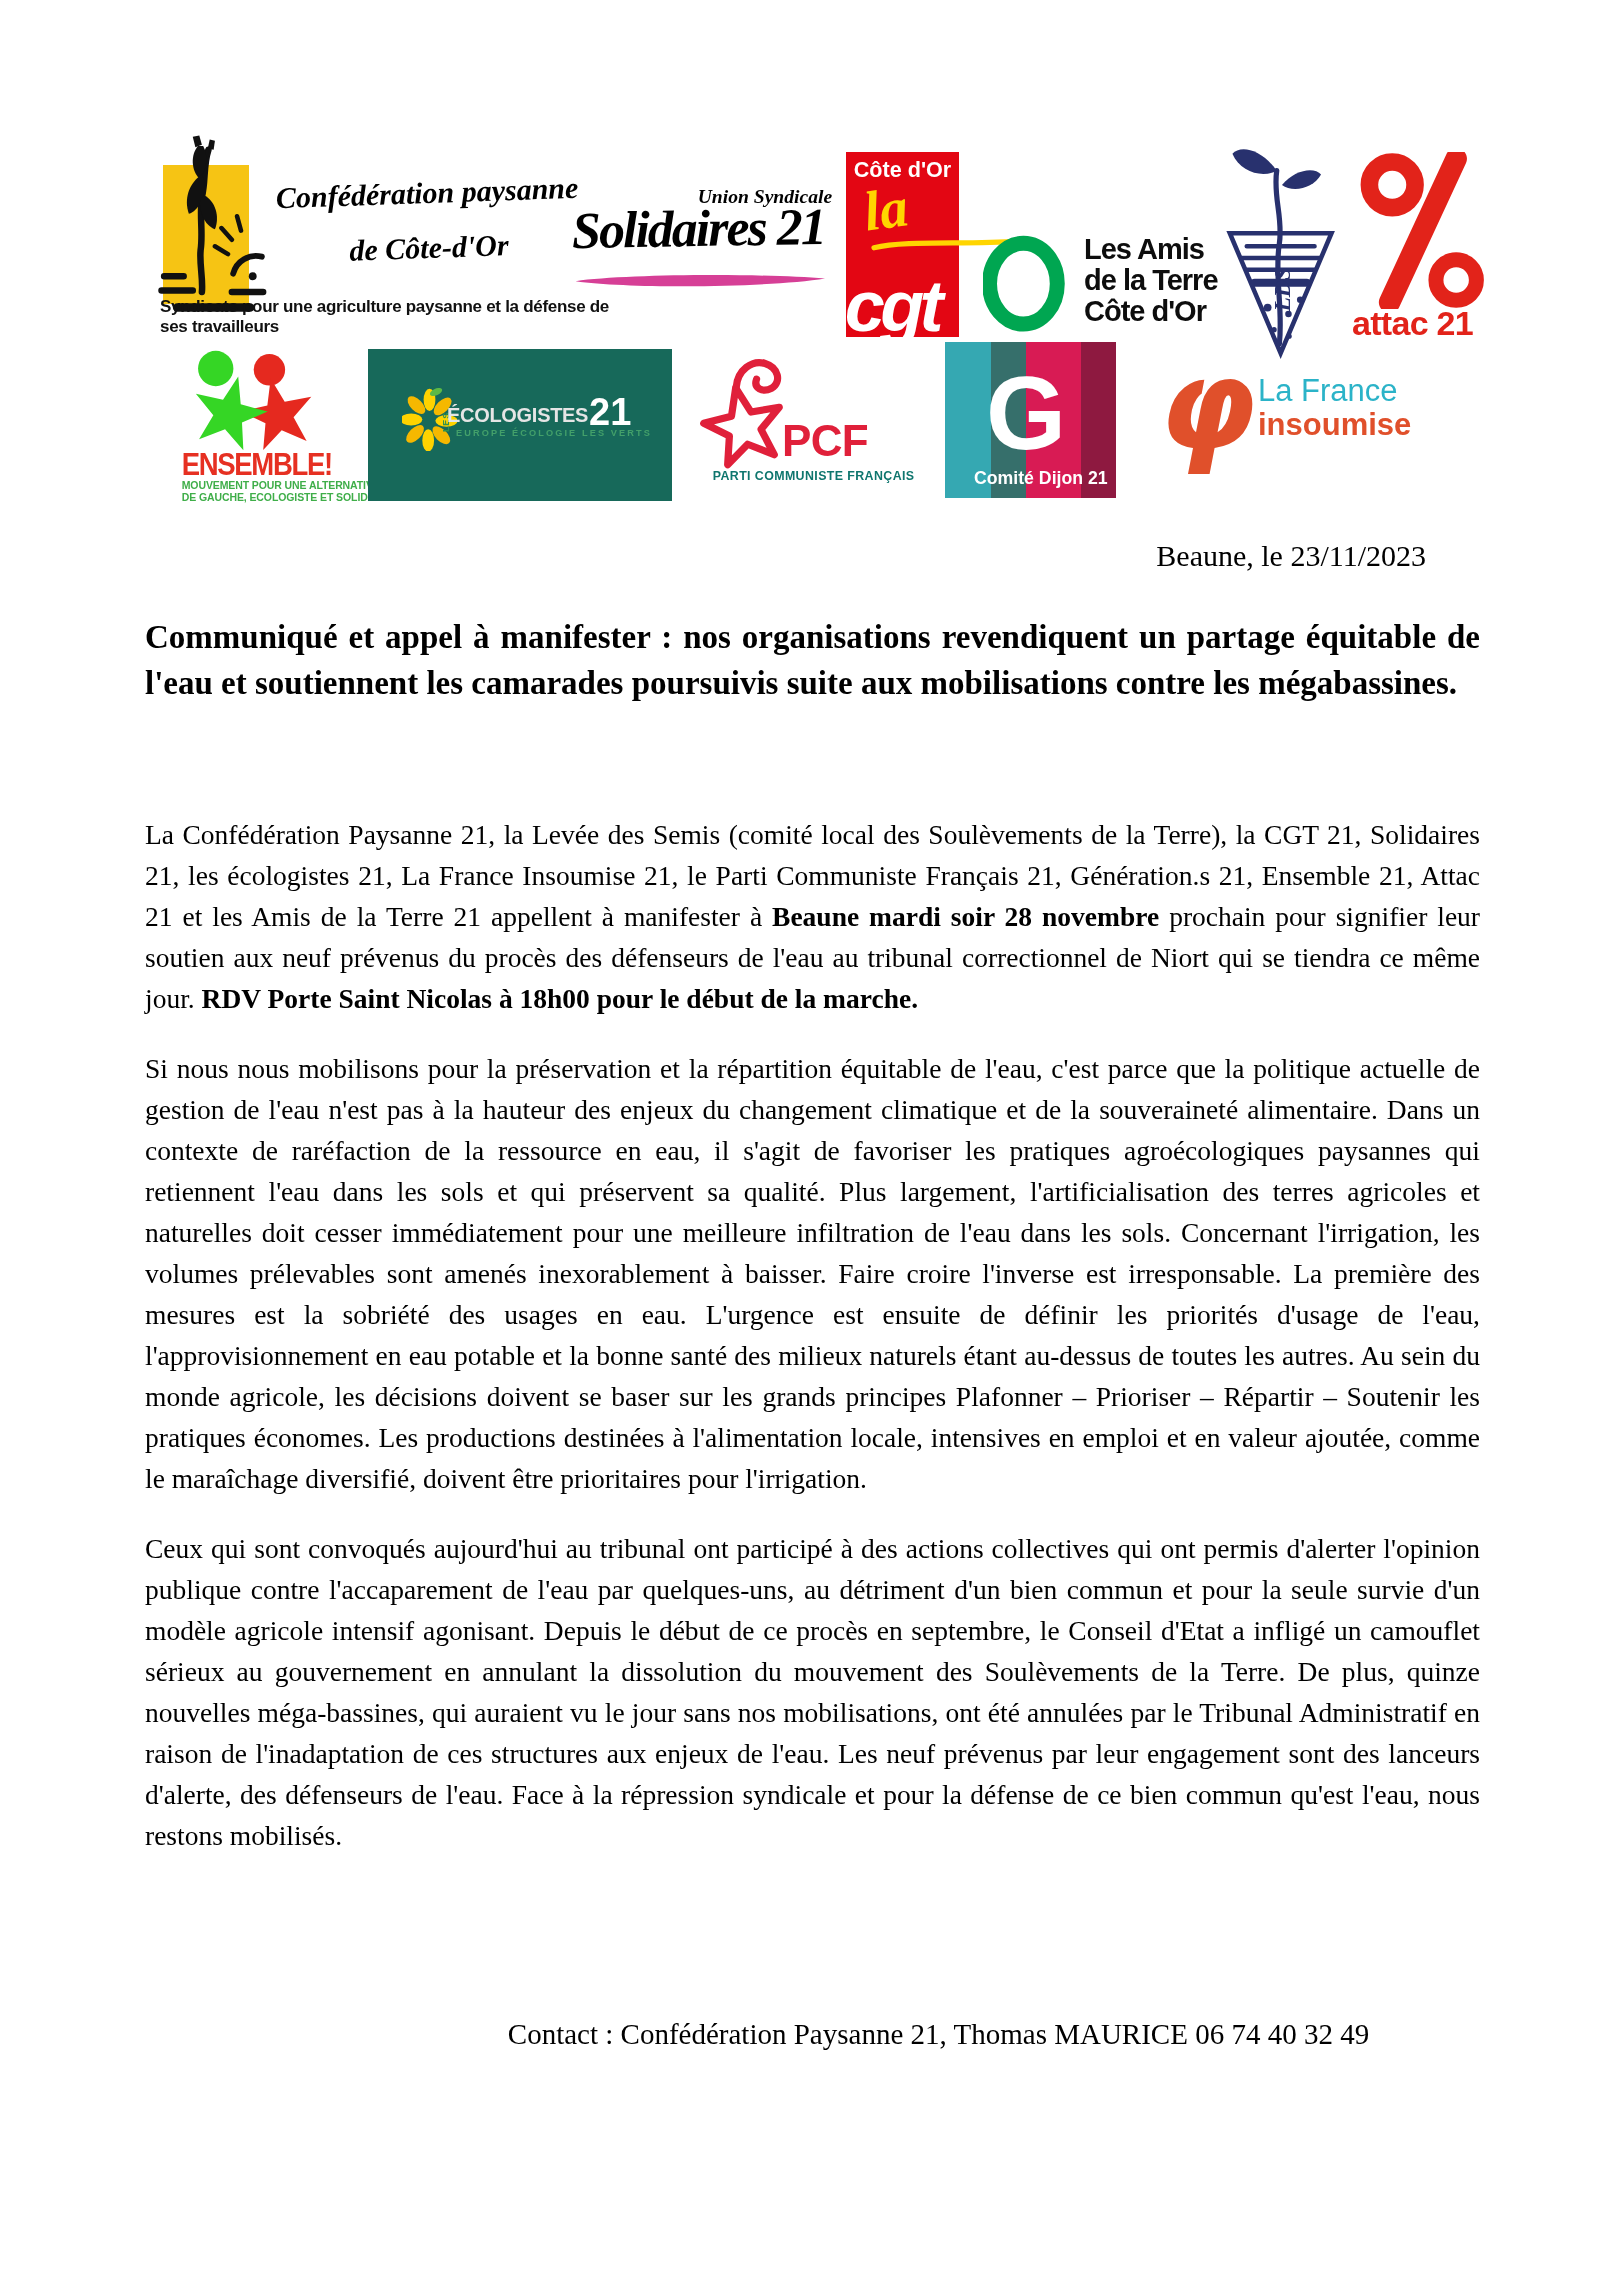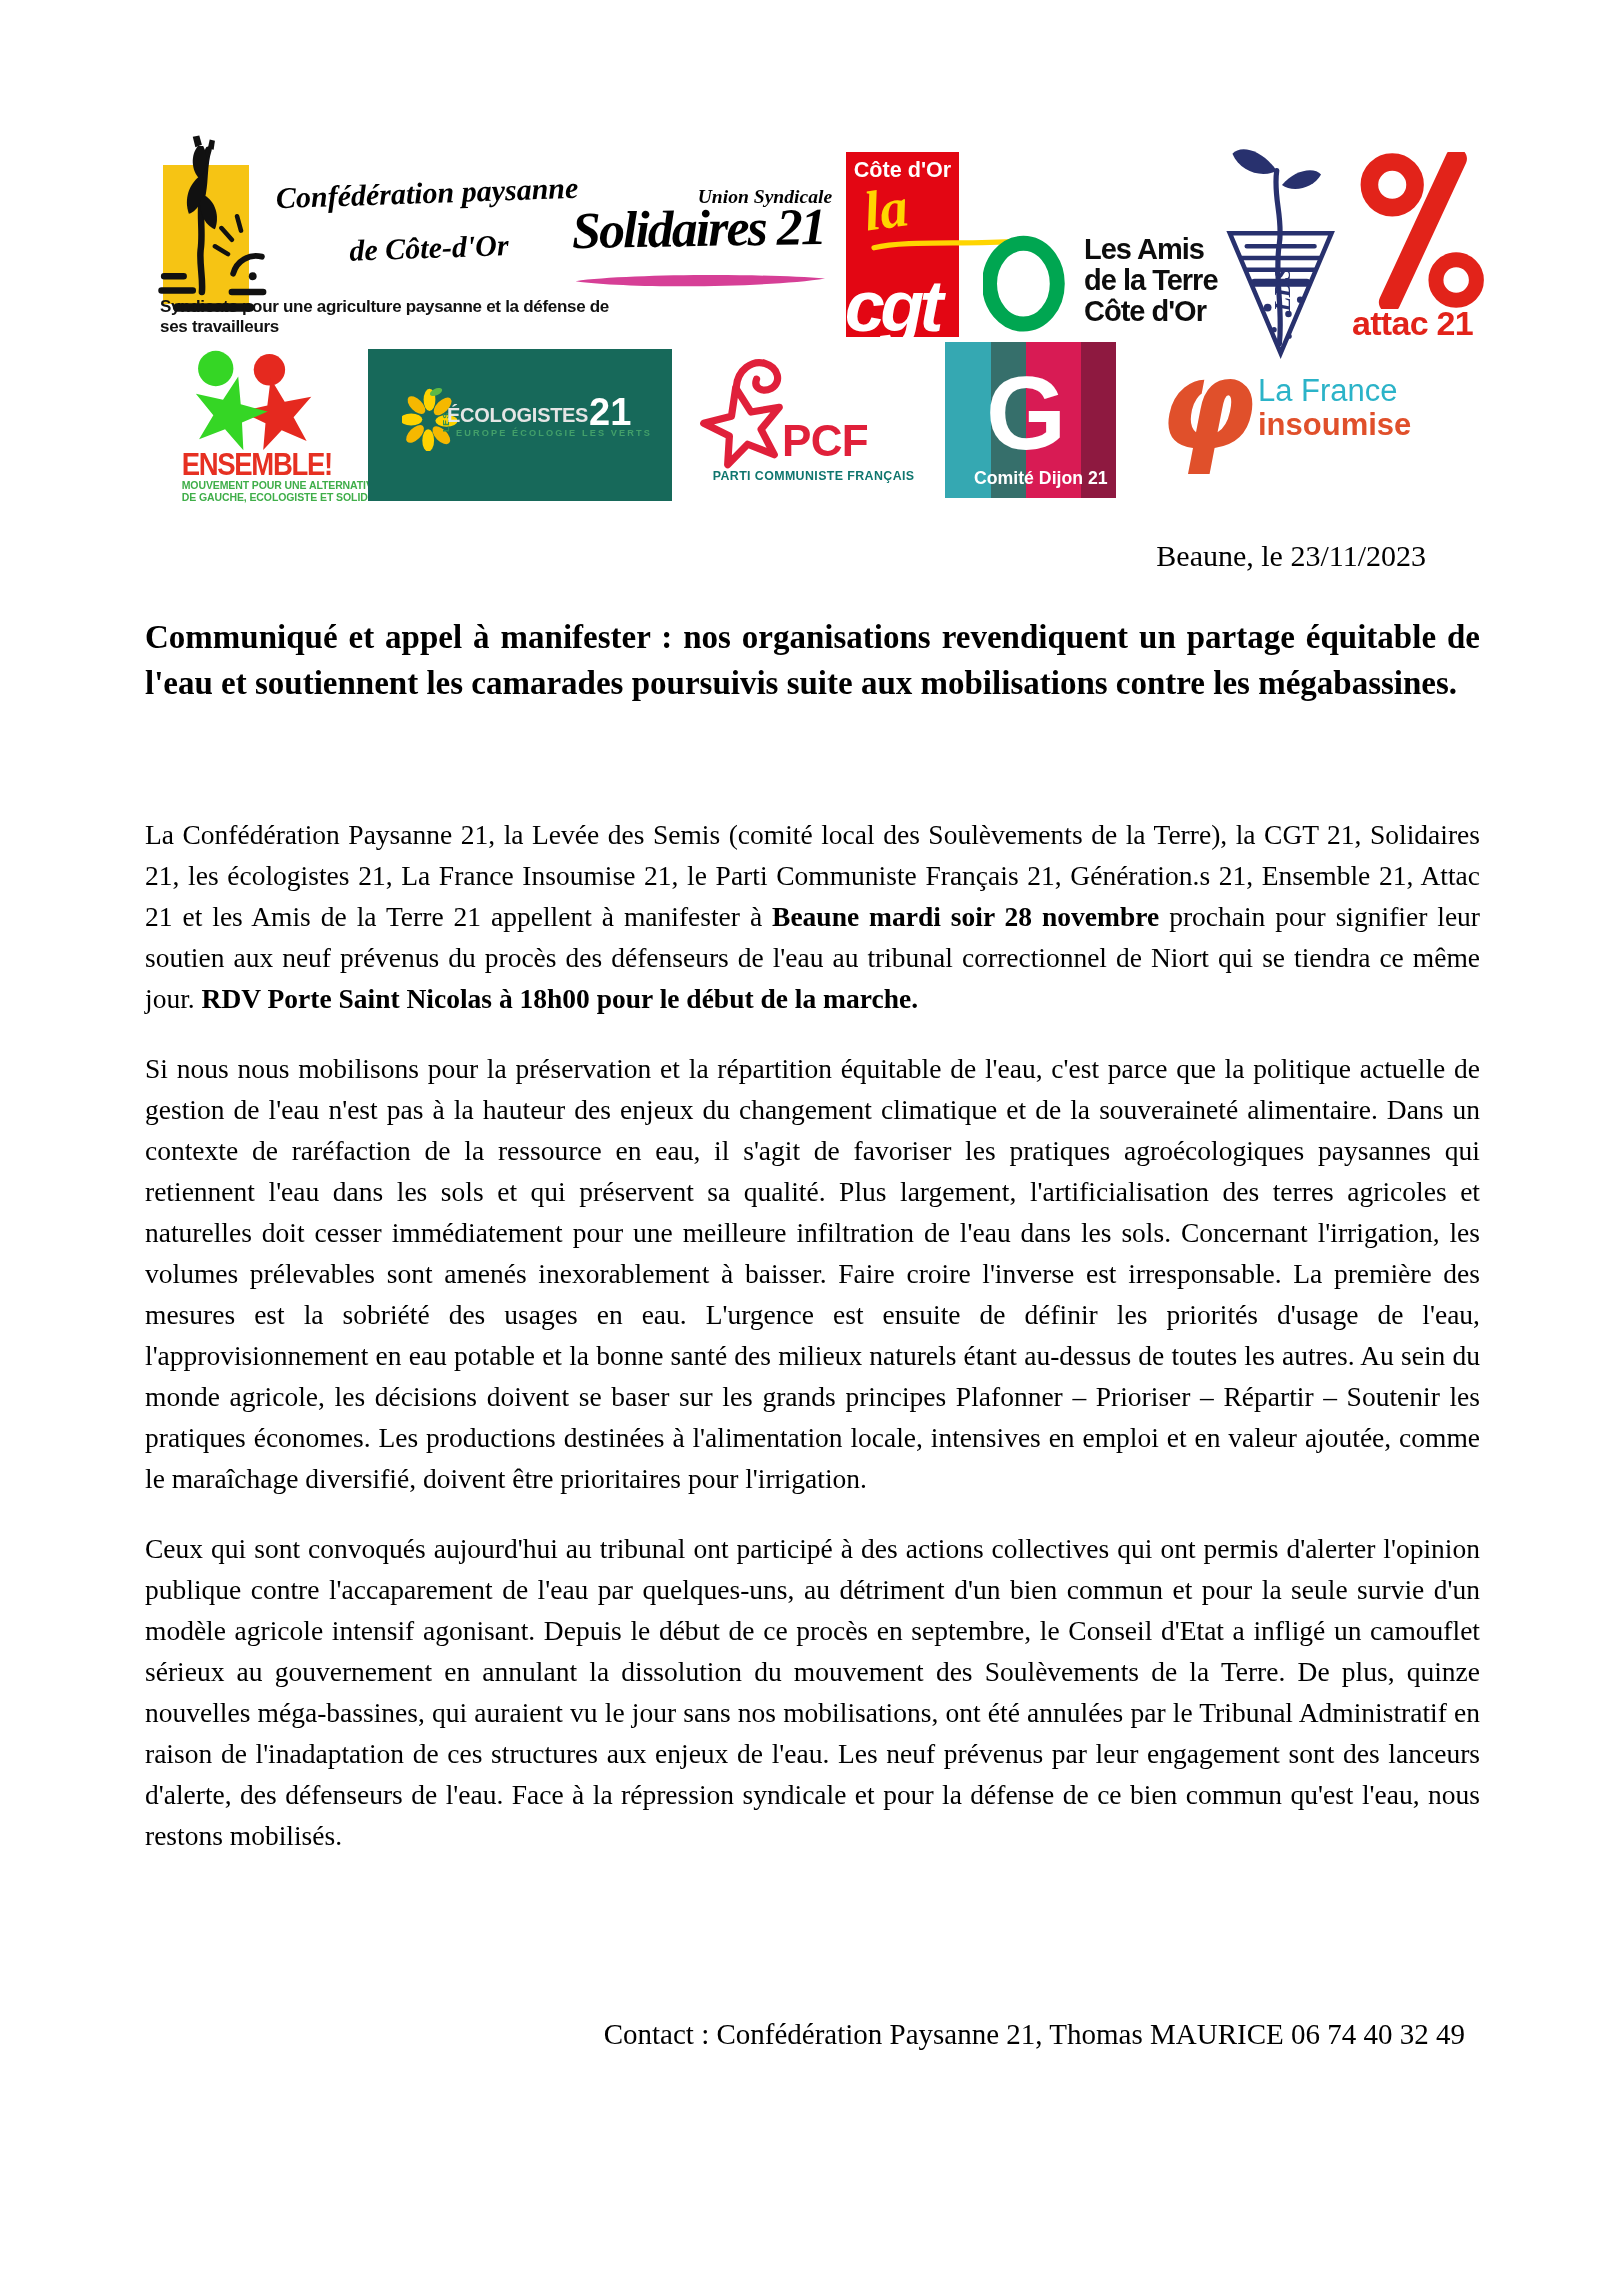--- a/index.html
+++ b/index.html
@@ -112,21 +112,21 @@
              font-family:"Liberation Sans",sans-serif;font-weight:bold;font-size:31px;line-height:1;}
 
   
   .date-line{position:absolute;top:539px;right:196px;font-size:30px;}
   .title{position:absolute;left:145px;top:614px;width:1335px;text-align:justify;
          font-weight:bold;font-size:33px;line-height:46px;}
   .bodytext{position:absolute;left:145px;top:814px;width:1335px;text-align:justify;
             font-size:27.5px;line-height:41px;}
   .bodytext p{margin:0;}
   .bodytext p + p{margin-top:29px;}
-  .contact{position:absolute;left:412px;top:2018px;width:1053px;text-align:right;font-size:29px;font-family:Liberation Serif, serif;}
+  .contact{position:absolute;left:412px;top:2018px;width:1053px;text-align:center;font-size:29px;font-family:Liberation Serif, serif;}
   b{font-weight:bold;}
 </style>
 </head>
 <body>
 
 <div class="page">
 
   <div class="logo logo-confpay">
     <div class="cp-rect"></div>
     <svg class="cp-ink" viewBox="0 0 175 290">

